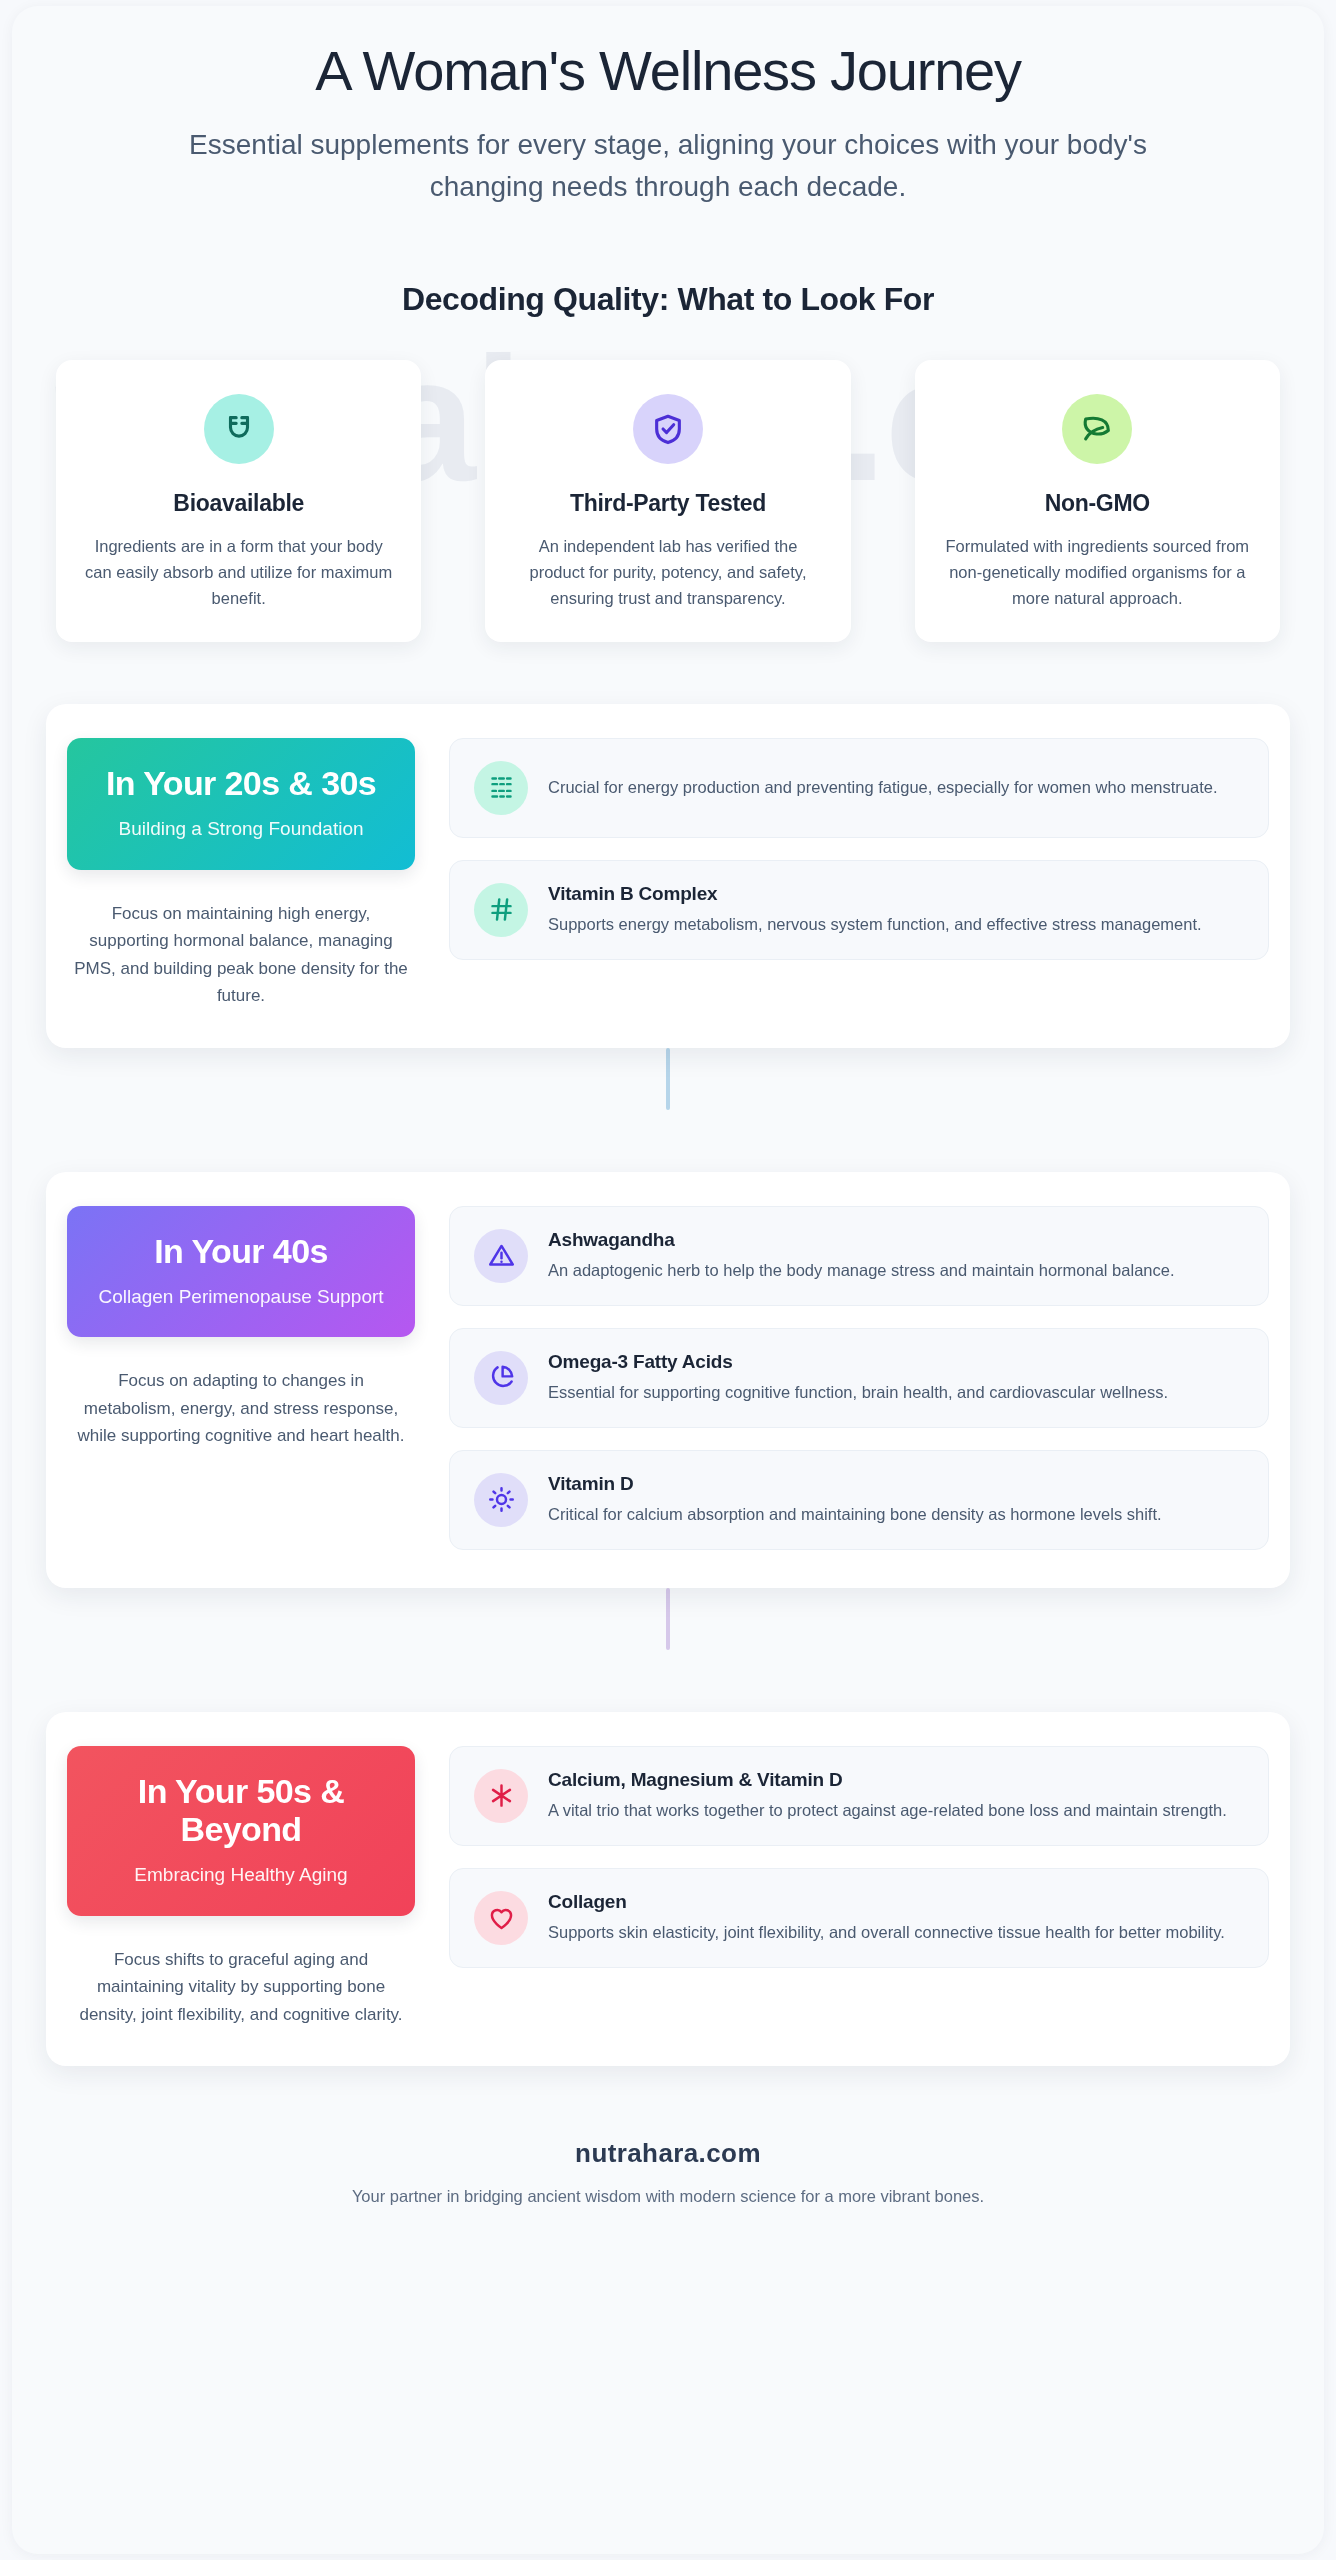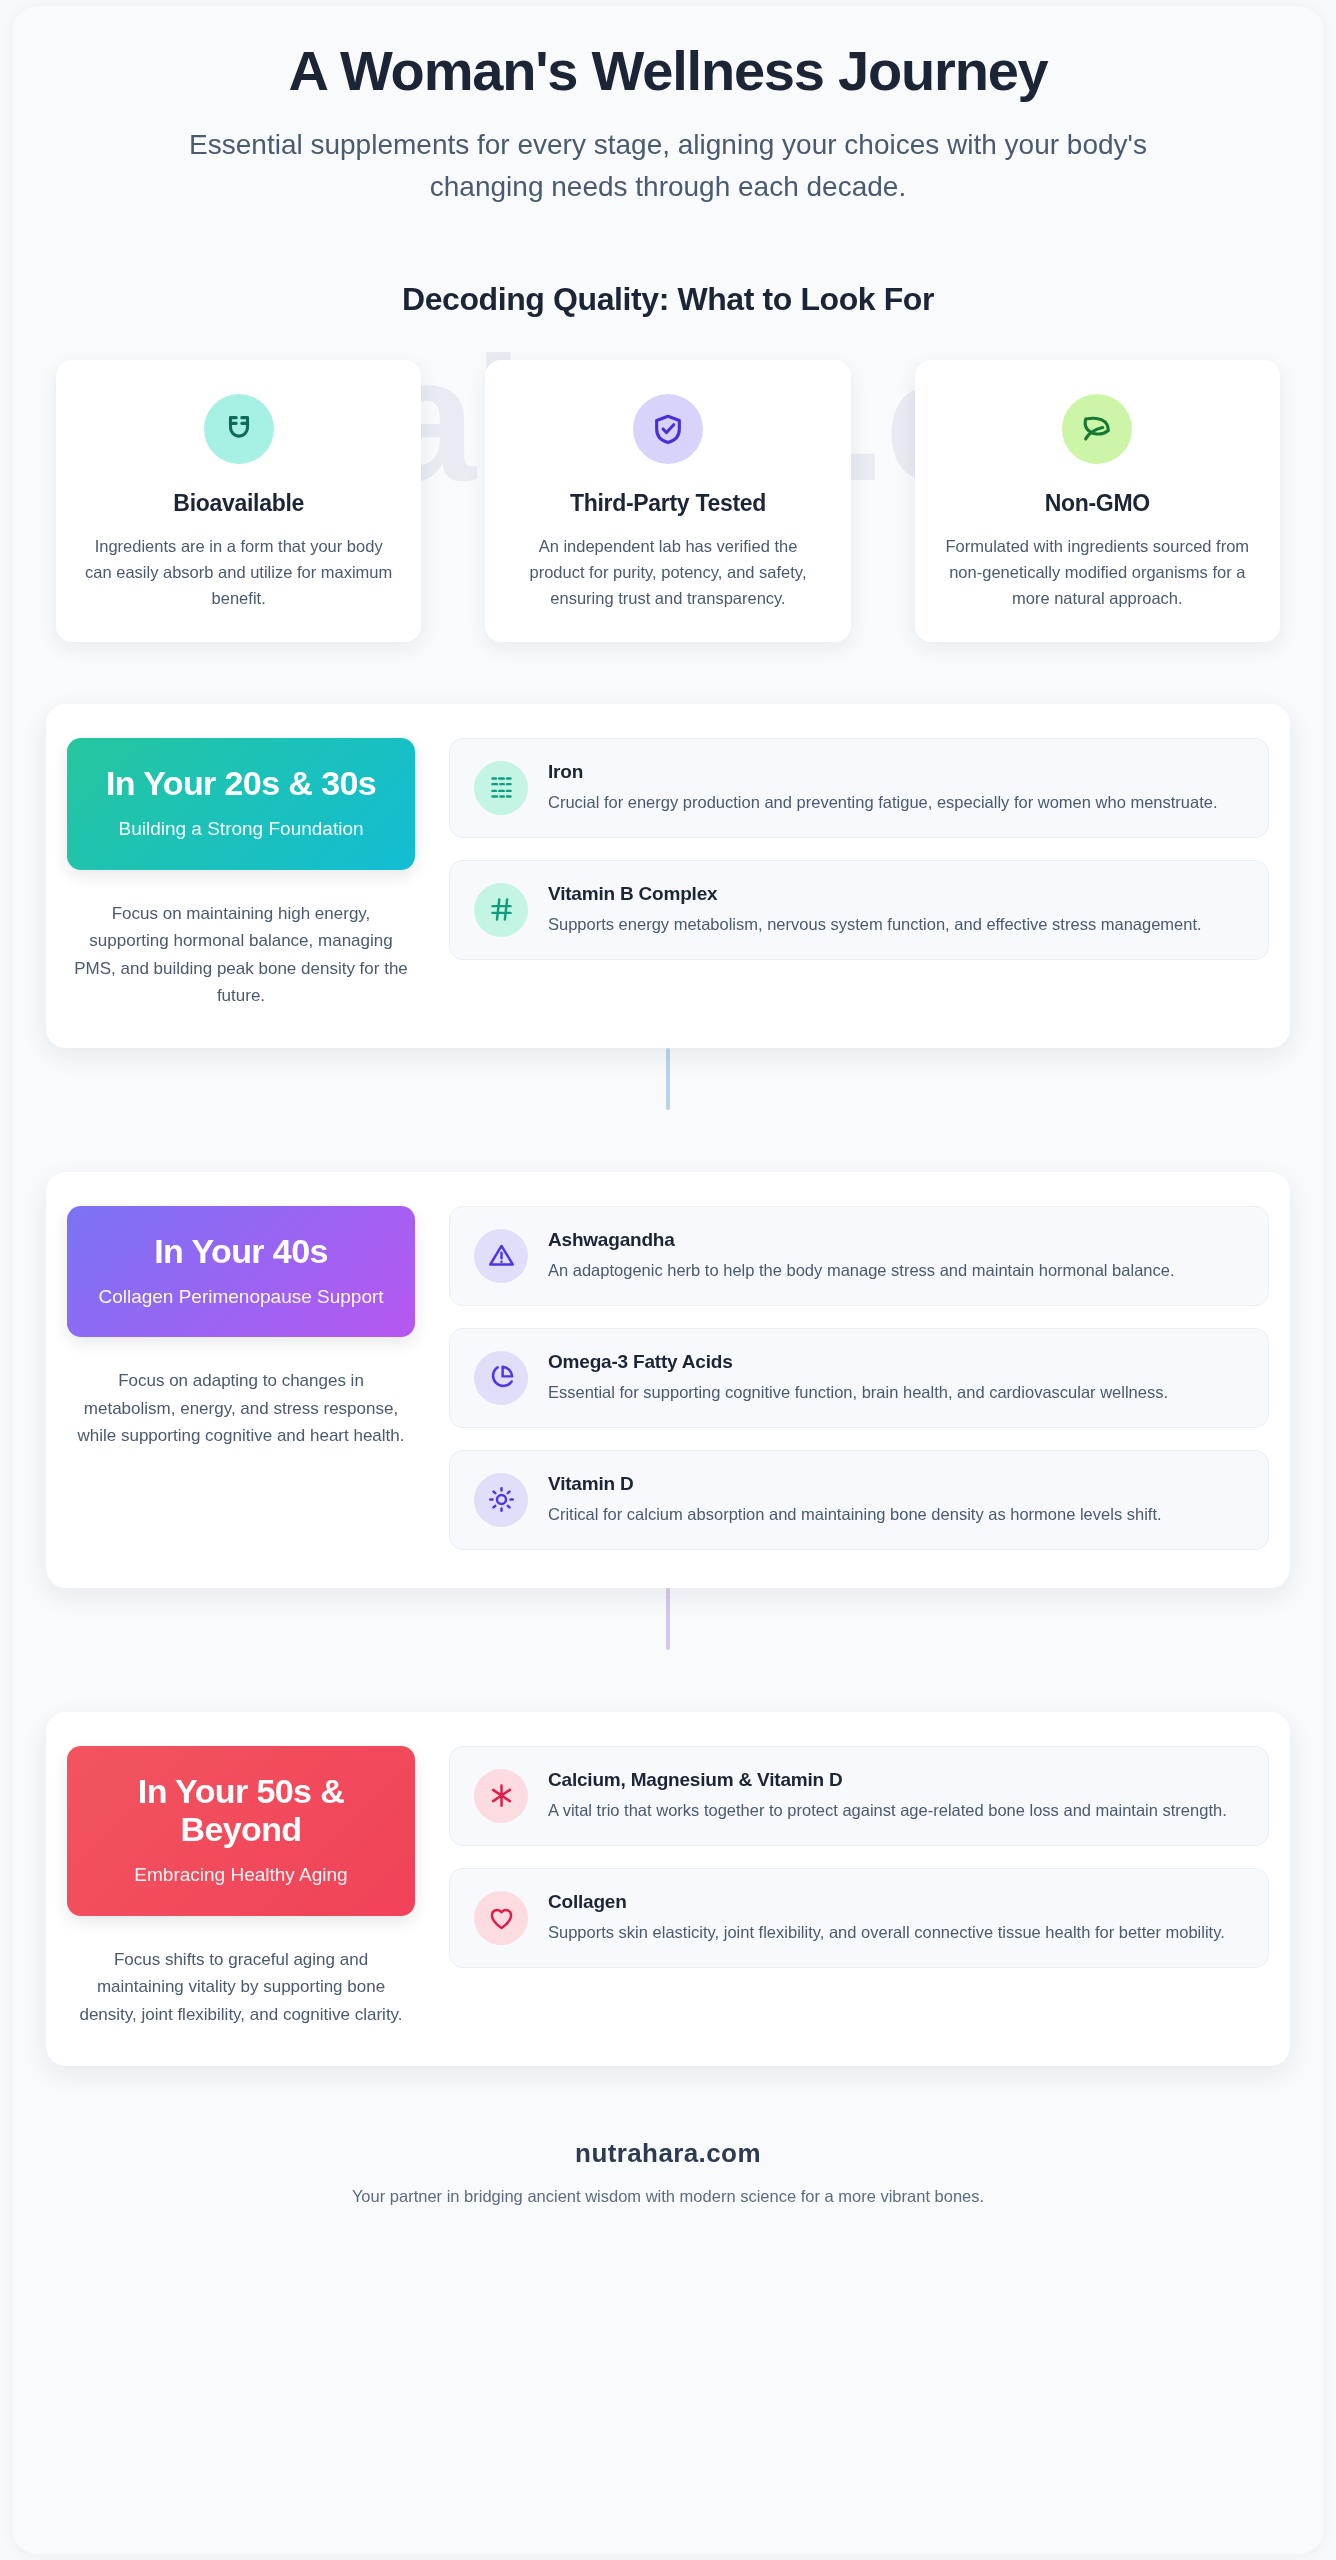--- a/index.html
+++ b/index.html
@@ -43,21 +43,21 @@
     z-index: 0;
     user-select: none;
   }
 
   .content { position: relative; z-index: 2; padding: 0 46px; }
 
   
   .hero { padding-top: 40px; text-align: center; }
   .hero h1 {
     font-size: 56px;
-    font-weight: 700;
+    font-weight: 400;
     color: #1b2536;
     letter-spacing: -1.2px;
     line-height: 1.1;
   }
   .hero .sub {
     margin: 22px auto 0;
     max-width: 960px;
     font-size: 28px;
     line-height: 1.52;
     color: #4a5a70;
@@ -264,21 +264,20 @@
             <div class="stage-focus">Focus on maintaining high energy, supporting hormonal balance, managing PMS, and building peak bone density for the future.</div>
           </div>
           <div class="stage-right">
             <div class="supp">
               <div class="supp-icon" style="background:#c4f5e4;color:#0e9e7e">
                 <svg viewBox="0 0 24 24" fill="none" stroke="currentColor" stroke-width="2.2" stroke-linecap="round">
                   <path d="M4 4h3M10 4h4M17 4h3M4 9h4M11 9h3M17 9h3M4 15h3M10 15h4M17 15h3M4 20h4M11 20h3M17 20h3"></path>
                 </svg>
               </div>
               <div class="supp-body">
-                <h4>Iron</h4>
                 <p>Crucial for energy production and preventing fatigue, especially for women who menstruate.</p>
               </div>
             </div>
             <div class="supp">
               <div class="supp-icon" style="background:#c4f5e4;color:#0e9e7e">
                 <svg viewBox="0 0 24 24" fill="none" stroke="currentColor" stroke-width="2.2" stroke-linecap="round">
                   <path d="M4 9h16M4 15h16M10 3L8 21M17 3l-2 18"></path>
                 </svg>
               </div>
               <div class="supp-body">

